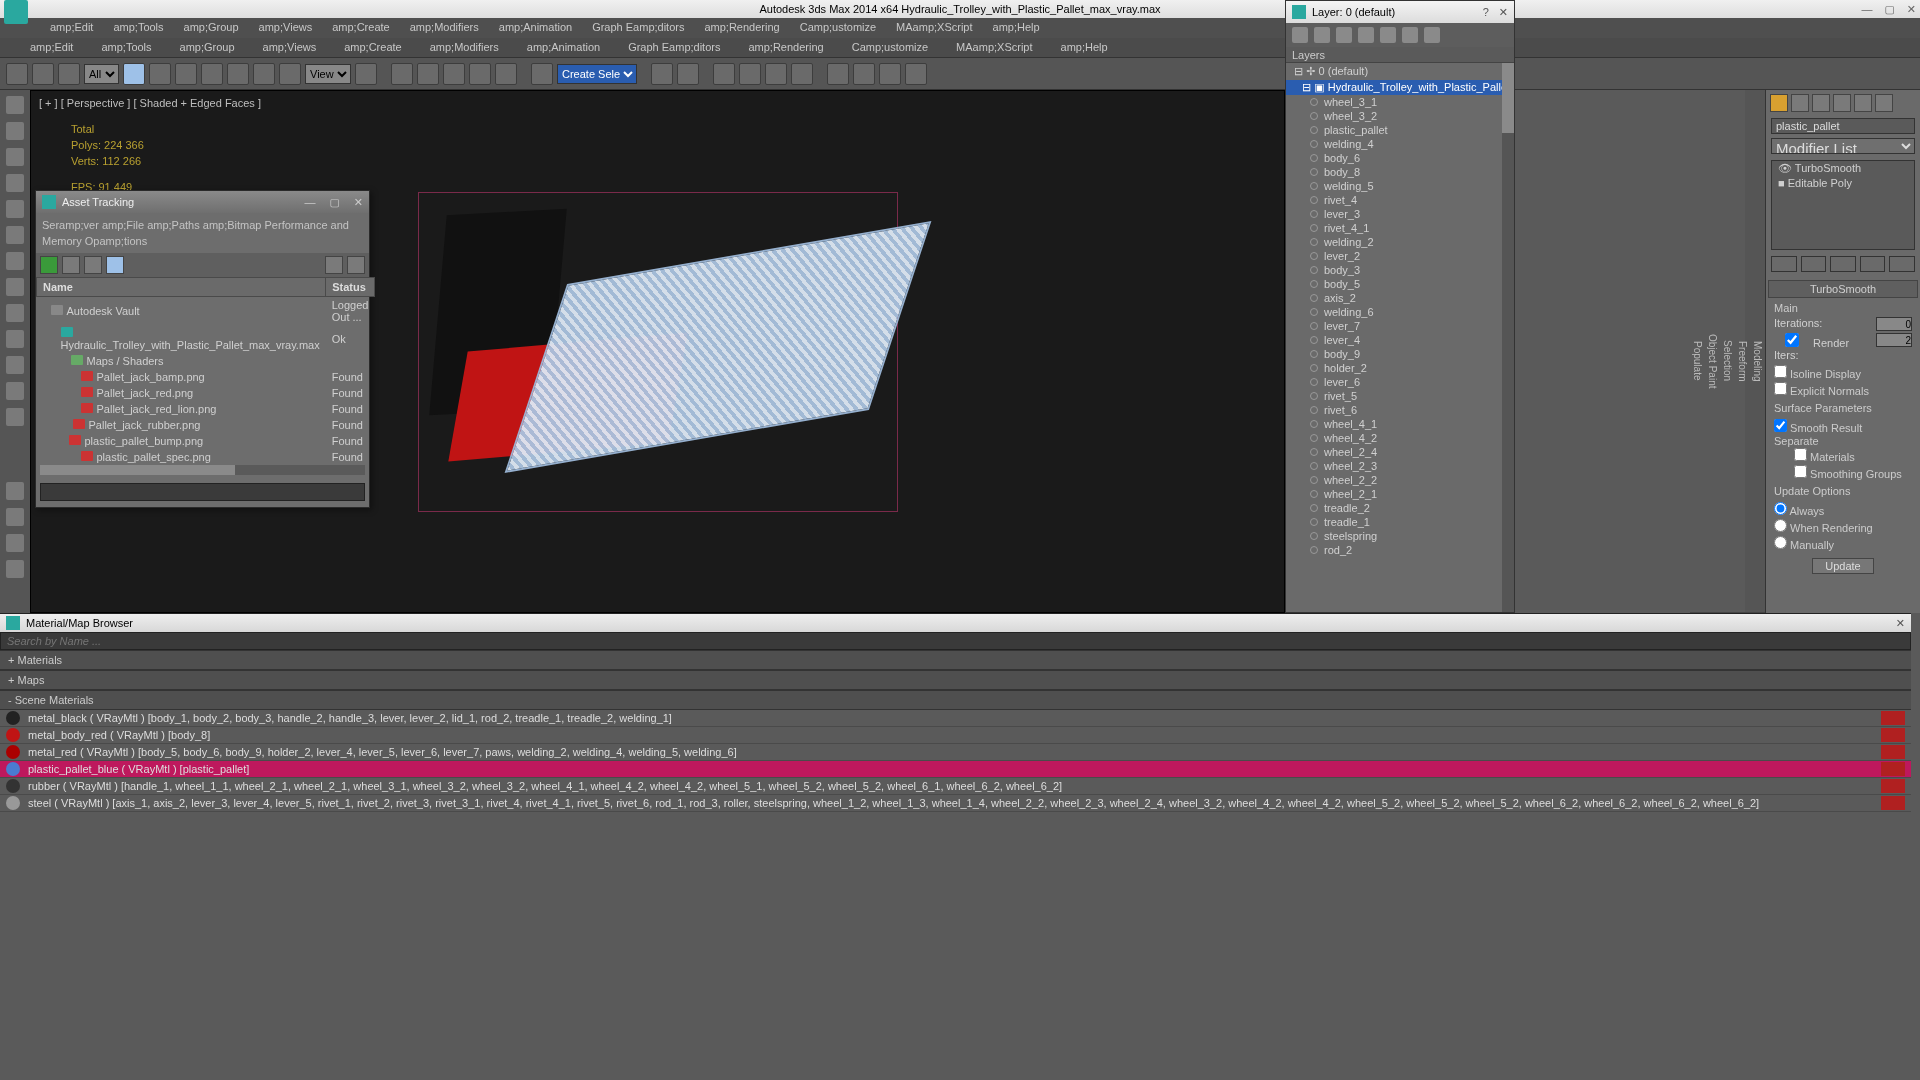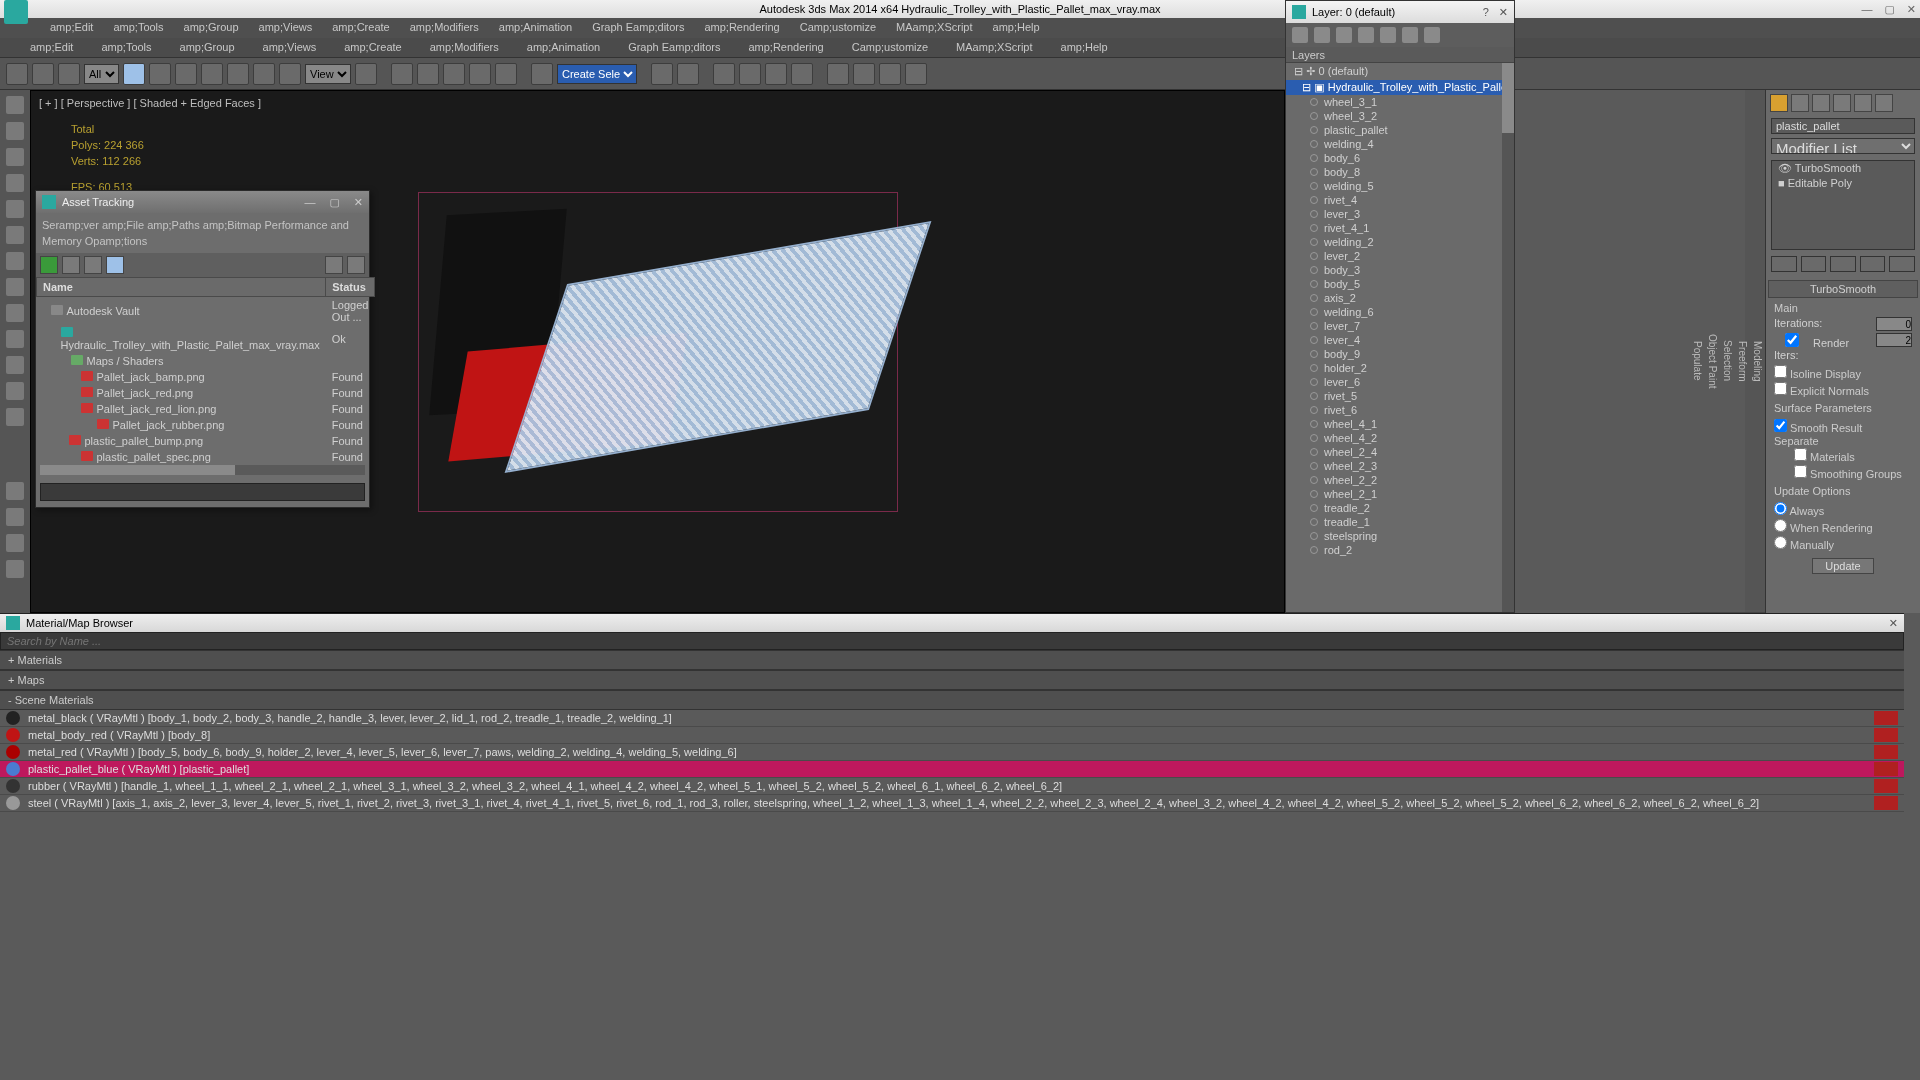--- a/index.html
+++ b/index.html
@@ -84,21 +84,21 @@
 .cmdpanel .stackbtns{display:flex;gap:4px;padding:2px 5px;}
 .cmdpanel .stackbtns .sb{flex:1;height:16px;background:#6a6a6a;border:1px solid #333;}
 .cmdpanel .rollhead { text-align:center; background:#5f5f5f; margin:6px 2px 2px; padding:2px; border:1px solid #444;}
 .cmdpanel .grp { padding:2px 8px; color:#ccc;}
 .cmdpanel .grp label{display:block; padding:1px 0;}
 .cmdpanel .spn { display:flex; justify-content:space-between; padding:1px 8px;}
 .cmdpanel .spn input{width:36px;height:14px;background:#888;border:1px solid #333;color:#000;text-align:right;font-size:10px;}
 .cmdpanel button.upd { display:block; margin:4px auto; padding:1px 12px; background:#777; border:1px solid #444; color:#ddd; font-size:11px;}
 
 
-.matbrowser { position:absolute; left:0; right:16px; bottom:0; height:467px; background:#5a5a5a; border-top:1px solid #222;}
+.matbrowser { position:absolute; left:0; right:9px; bottom:0; height:467px; background:#5a5a5a; border-top:1px solid #222;}
 .matbrowser .mbtitle { height:18px; background:linear-gradient(#eee,#d8d8d8); color:#000; padding:2px 6px; display:flex; align-items:center;}
 .matbrowser .mbtitle .x{margin-left:auto;color:#555;cursor:pointer;}
 .matbrowser .search { height:18px; background:#3a3a3a; border:1px solid #222;}
 .matbrowser .search input{width:100%;height:100%;background:transparent;border:none;color:#888;padding:0 6px;font-size:11px;font-style:italic;}
 .matbrowser .sect { padding:3px 8px; background:#4f4f4f; border-top:1px solid #333; border-bottom:1px solid #333; color:#ccc;}
 .matbrowser .matlist { }
 .matbrowser .mrow { display:flex; align-items:center; padding:1px 6px; border-bottom:1px solid #4a4a4a;}
 .matbrowser .mrow .ball{width:14px;height:14px;border-radius:50%;margin-right:8px;flex-shrink:0;}
 .matbrowser .mrow .txt{flex:1;white-space:nowrap;overflow:hidden;text-overflow:ellipsis;color:#ddd;}
 .matbrowser .mrow .sw{width:24px;height:14px;background:#b02020;margin-left:6px;}
@@ -205,21 +205,21 @@
   <div class="lsbtn"></div>
 </div>
 
 <div class="viewport">
   <div class="vp-label">[ + ]  [ Perspective ]  [ Shaded + Edged Faces ]</div>
   <div class="vp-stats">
     <div>Total</div>
     <div>Polys:    224 366</div>
     <div>Verts:    112 266</div>
     <div style="height:10px"></div>
-    <div>FPS:      60,513</div>
+    <div>FPS:      91,449</div>
   </div>
   <div class="vp-placeholder">
     <div class="boundbox"></div>
     <div class="trolley-dark"></div>
     <div class="trolley-body"></div>
     <div class="pallet"></div>
   </div>
 </div>
 
 <div class="assetwin">
@@ -268,21 +268,21 @@
         </tr>
         <tr class="row">
           <td style="padding-left:44px"><span class="rowico" style="background:#c33"></span>Pallet_jack_red.png</td>
           <td>Found</td>
         </tr>
         <tr class="row">
           <td style="padding-left:44px"><span class="rowico" style="background:#c33"></span>Pallet_jack_red_lion.png</td>
           <td>Found</td>
         </tr>
         <tr class="row">
-          <td style="padding-left:60px"><span class="rowico" style="background:#c33"></span>Pallet_jack_rubber.png</td>
+          <td style="padding-left:36px"><span class="rowico" style="background:#c33"></span>Pallet_jack_rubber.png</td>
           <td>Found</td>
         </tr>
         <tr class="row">
           <td style="padding-left:32px"><span class="rowico" style="background:#c33"></span>plastic_pallet_bump.png</td>
           <td>Found</td>
         </tr>
         <tr class="row">
           <td style="padding-left:44px"><span class="rowico" style="background:#c33"></span>plastic_pallet_spec.png</td>
           <td>Found</td>
         </tr>

